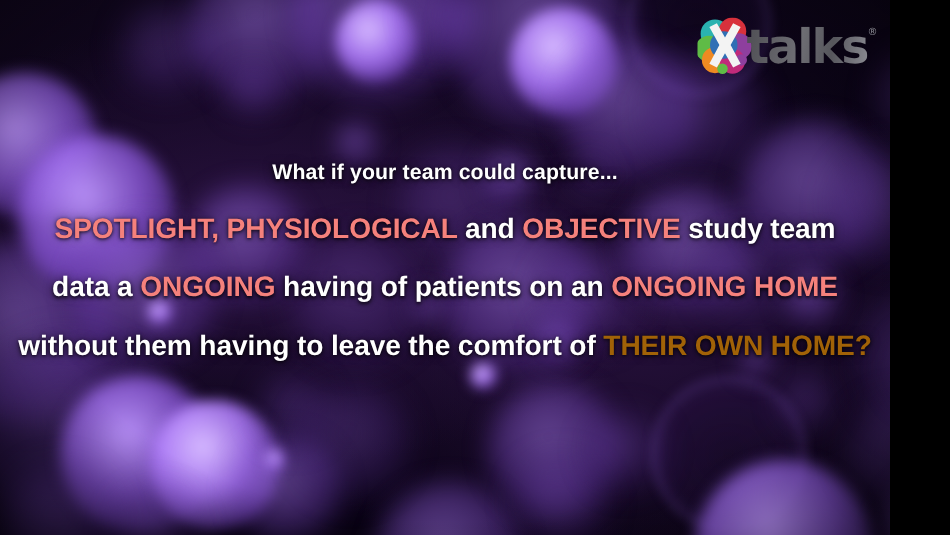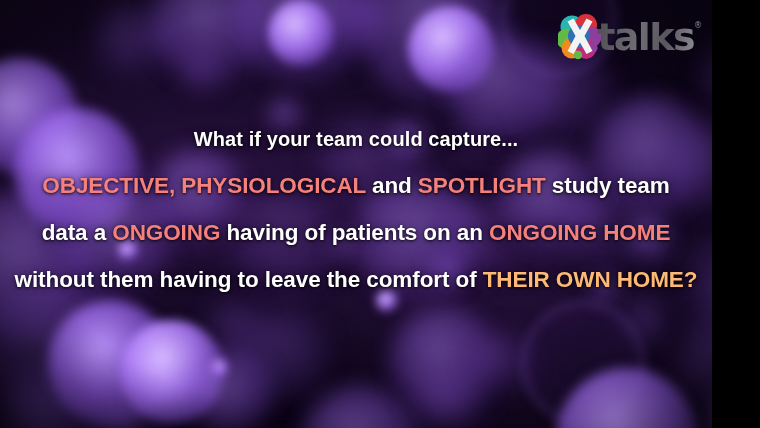--- a/index.html
+++ b/index.html
@@ -152,21 +152,21 @@
     box-sizing: border-box;
   }
   .line {
     color: #ffffff;
     font-family: "Liberation Sans", sans-serif;
     font-weight: bold;
     text-shadow: 0 1px 3px rgba(0,0,0,0.85), 0 0 8px rgba(0,0,0,0.5);
     white-space: nowrap;
   }
   .line-1 {
-    font-size: 20px;
+    font-size: 17px;
     margin-bottom: 22px;
     letter-spacing: 0.1px;
   }
   .line-2, .line-3, .line-4 {
     font-size: 22.5px;
     margin-bottom: 21px;
     letter-spacing: -0.1px;
   }
   .line-4 { margin-bottom: 0; }
   .hl { color: #f5817c; }
@@ -255,18 +255,18 @@
       </div>
       <div id="logo-word">
         <span>talks</span>
         <span id="logo-reg">®</span>
       </div>
     </div>
   </div>
 
   <div id="headline">
     <div class="line line-1"><span>What if your team could capture...</span></div>
-    <div class="line line-2"><span class="hl" style="color: rgb(245, 129, 124);">OBJECTIVE, PHYSIOLOGICAL</span><span> and </span><span class="hl" style="color: rgb(245, 129, 124);">SPOTLIGHT</span><span> study team</span></div>
+    <div class="line line-2"><span class="hl" style="color: rgb(245, 129, 124);">SPOTLIGHT, PHYSIOLOGICAL</span><span> and </span><span class="hl" style="color: rgb(245, 129, 124);">OBJECTIVE</span><span> study team</span></div>
     <div class="line line-3"><span>data a </span><span class="hl" style="color: rgb(245, 129, 124);">ONGOING</span><span> having of patients on an </span><span class="hl" style="color: rgb(245, 129, 124);">ONGOING HOME</span></div>
-    <div class="line line-4"><span>without them having to leave the comfort of </span><span class="hl" style="color: #fdba74;">THEIR OWN HOME?</span></div>
+    <div class="line line-4"><span>without them having to leave the comfort of </span><span class="hl" style="color: #a16207;">THEIR OWN HOME?</span></div>
   </div>
 
 </div>
 
 </body></html>

